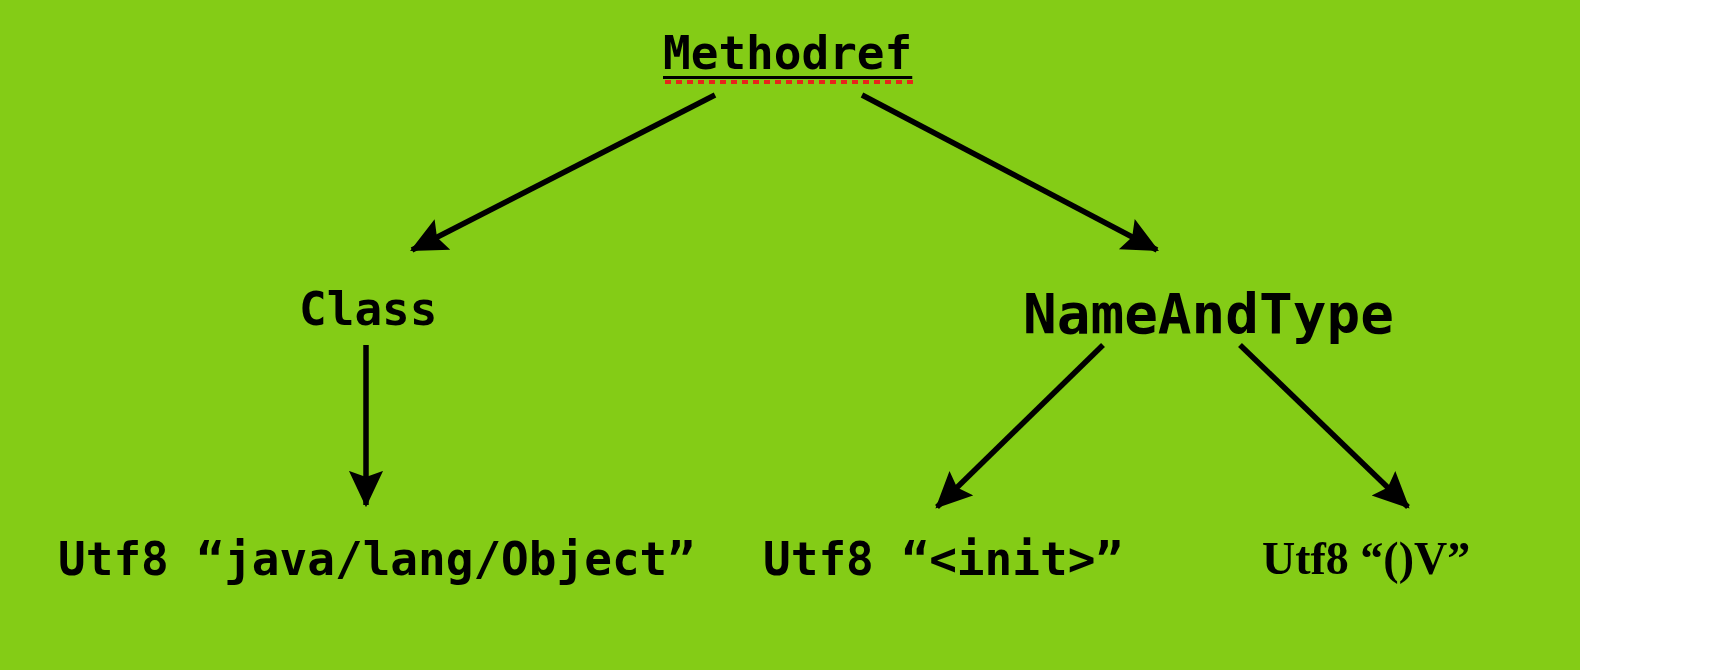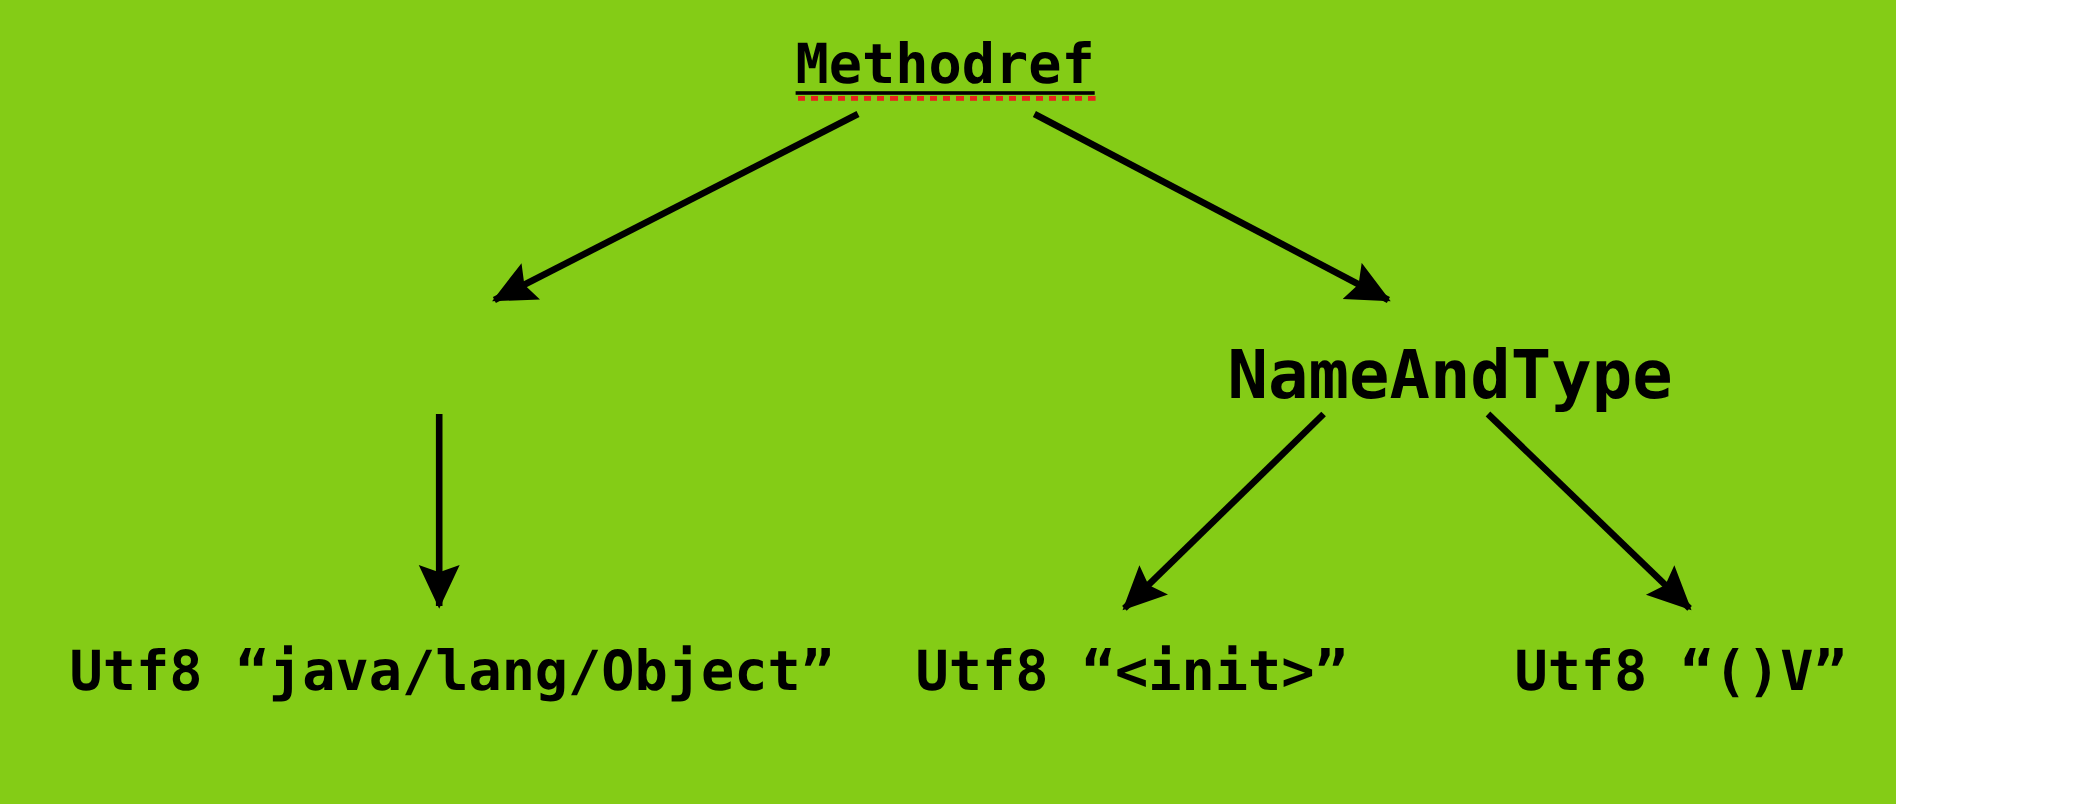--- a/index.html
+++ b/index.html
@@ -63,21 +63,21 @@
     font-size: 56px;
     left: 1023px;
     top: 286px;
   }
   .node-leaf {
     font-size: 46px;
     top: 536px;
   }
   .node-leaf-1 { left: 58px; }
   .node-leaf-2 { left: 763px; text-align: center; }
-  .node-leaf-3 { left: 1262px; }
+  .node-leaf-3 { left: 1262px; font-family: Liberation Serif, serif; }
 </style>
 </head>
 <body>
 
 <div id="canvas">
 
   <svg id="arrow-layer" viewBox="0 0 1732 670" xmlns="http://www.w3.org/2000/svg">
     <defs>
       <marker id="ah" markerWidth="9" markerHeight="9" refX="6.2" refY="3.1" orient="auto" markerUnits="strokeWidth">
         <path d="M0,0 L6.6,3.1 L0,6.2 L1.1,3.1 Z" fill="#000000"></path>
@@ -102,20 +102,21 @@
 
     <g>
       <line x1="1240" y1="345" x2="1408" y2="507" stroke="#000000" stroke-width="5.5" marker-end="url(#ah)"></line>
     </g>
   </svg>
 
   <div class="node node-root">Methodref</div>
 
   <div class="spell-underline"></div>
 
+  <div class="node node-mid-left">Class</div>
 
   <div class="node node-mid-right">NameAndType</div>
 
   <div class="node node-leaf node-leaf-1">Utf8 “java/lang/Object”</div>
 
   <div class="node node-leaf node-leaf-2">Utf8 “&lt;init&gt;”</div>
 
   <div class="node node-leaf node-leaf-3">Utf8 “()V”</div>
 
 </div>

